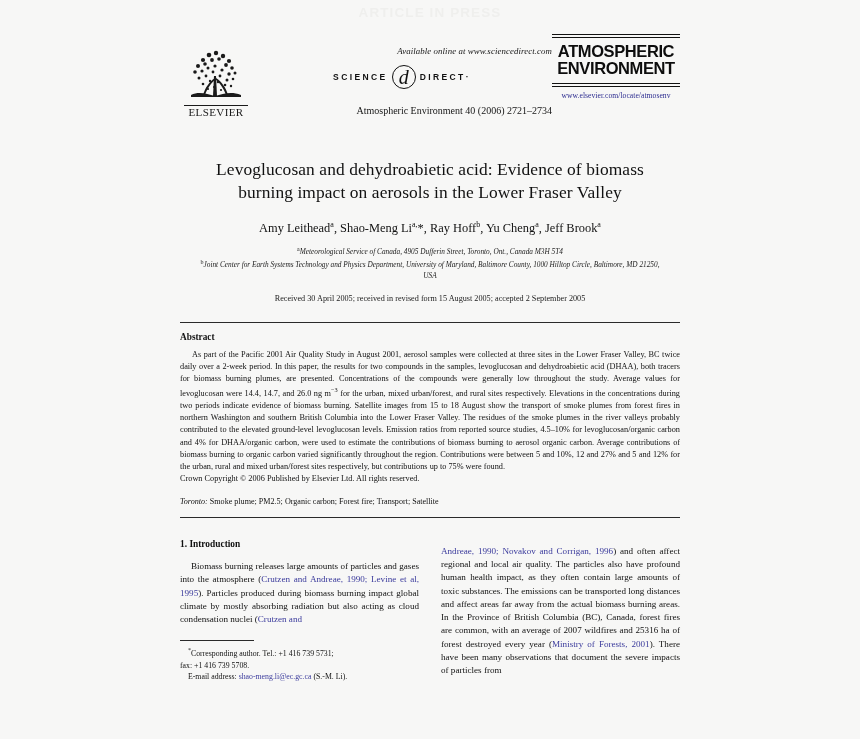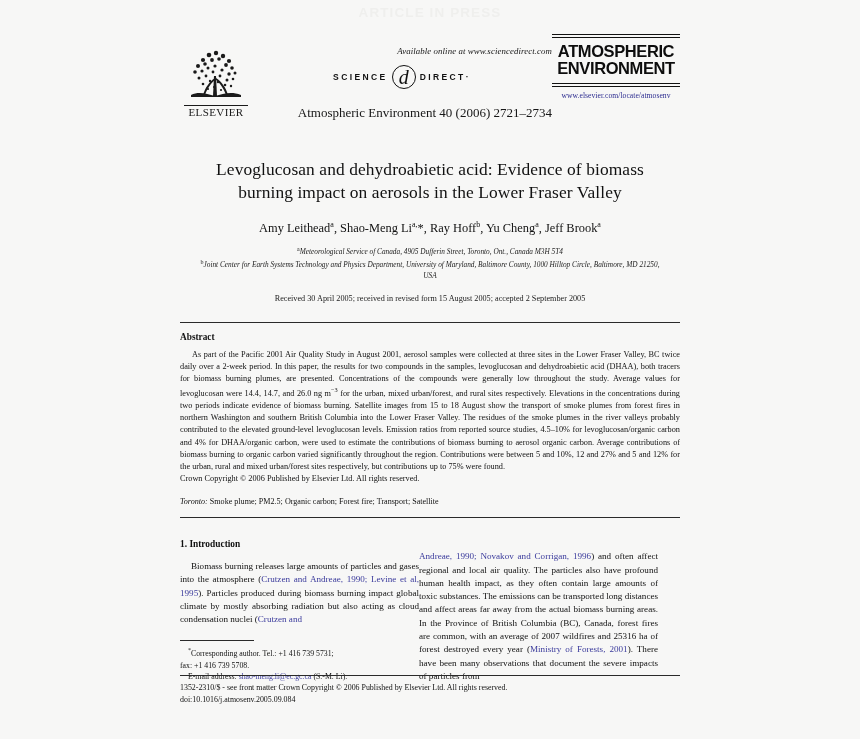--- a/index.html
+++ b/index.html
@@ -115,21 +115,21 @@
     width: 22px;
     height: 22px;
     display: inline-flex;
     align-items: center;
     justify-content: center;
     margin: 0 2px;
   }
   .sd-cite {
     margin-top: 16px;
     font-family: "Liberation Serif", serif;
-    font-size: 13px;
+    font-size: 10px;
     color: #161616;
   }
   
   .journal {
     flex: 0 0 128px;
     width: 128px;
     text-align: center;
     padding-top: 2px;
   }
   .j-rule-d {
@@ -228,21 +228,22 @@
   .rule2 {
     border: 0;
     border-top: 1px solid #2a2a2a;
     margin: 11px 0 0;
   }
 
   
   .columns {
     margin-top: 21px;
     display: flex;
-    align-items: flex-end;
+    gap: 22px;
+    align-items: center;
   }
   .col { width: 239px; position: relative; }
   h2.sect {
     font-family: "Liberation Serif", serif;
     font-weight: bold;
     font-size: 9.4px;
     margin: 0 0 11px;
     color: #111;
   }
   p.body {
@@ -411,20 +412,15 @@
         </div>
       </div>
     </div>
 
     <div class="col">
       <p class="body cont"><span class="cit">Andreae, 1990; Novakov and Corrigan, 1996</span>) and often affect regional and local air quality. The particles also have profound human health impact, as they often contain large amounts of toxic substances. The emissions can be transported long distances and affect areas far away from the actual biomass burning areas. In the Province of British Columbia (BC), Canada, forest fires are common, with an average of 2007 wildfires and 25316 ha of forest destroyed every year (<span class="cit">Ministry of Forests, 2001</span>). There have been many observations that document the severe impacts of particles from</p>
     </div>
 
   </div>
 
-  <div class="foot">
-    <hr class="foot-rule">
-    <div class="foot-txt">1352-2310/$ - see front matter Crown Copyright © 2006 Published by Elsevier Ltd. All rights reserved.</div>
-    <div class="foot-txt">doi:10.1016/j.atmosenv.2005.09.084</div>
-  </div>
 
  </div>
 </div>
 
 </body></html>

